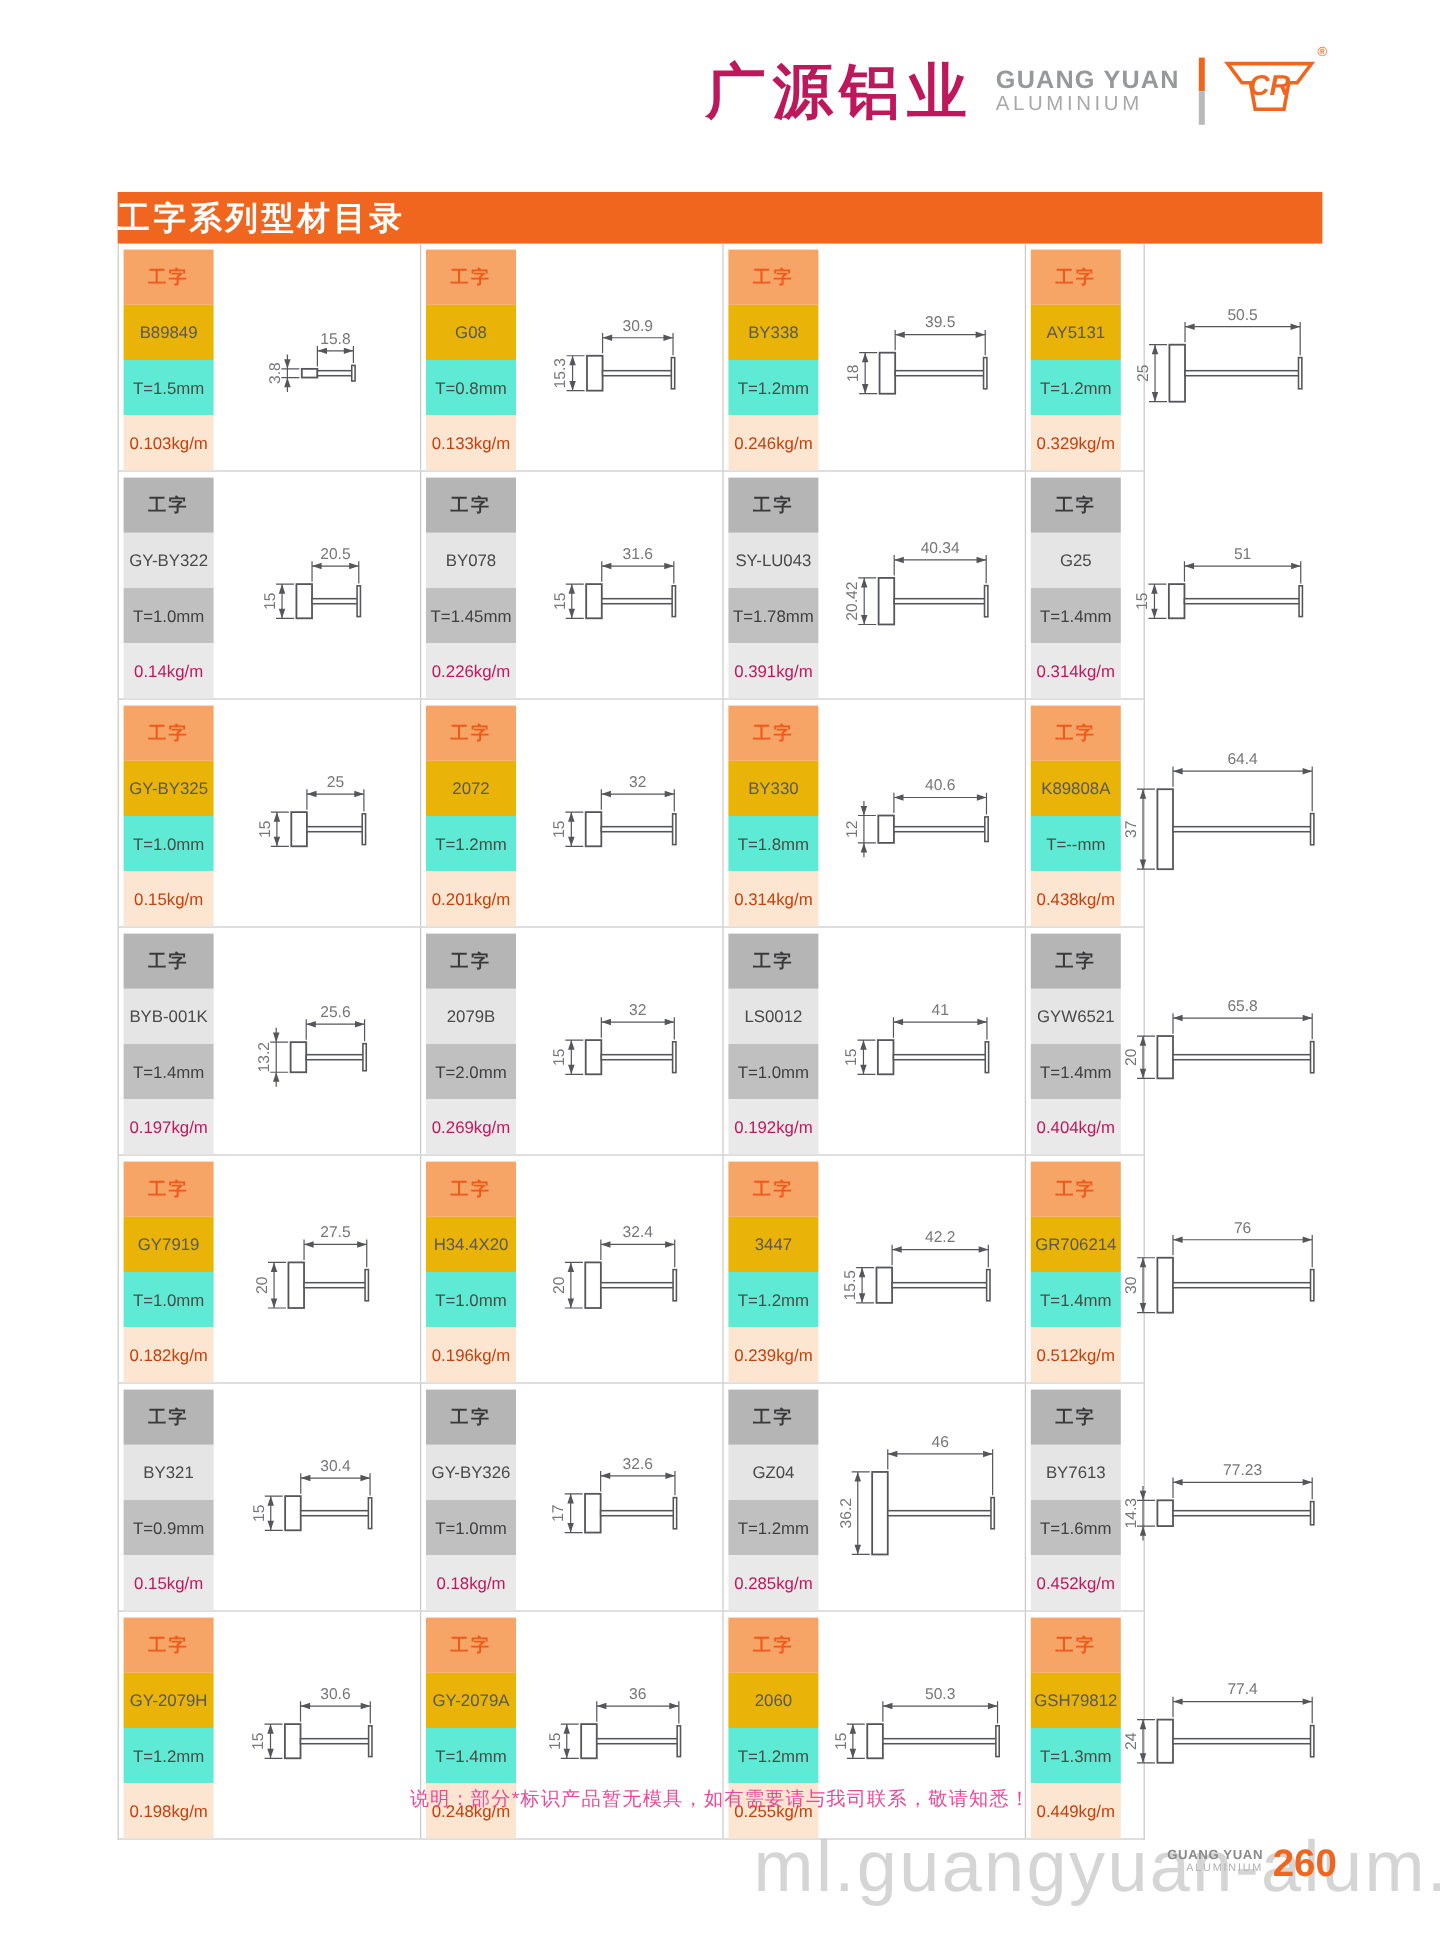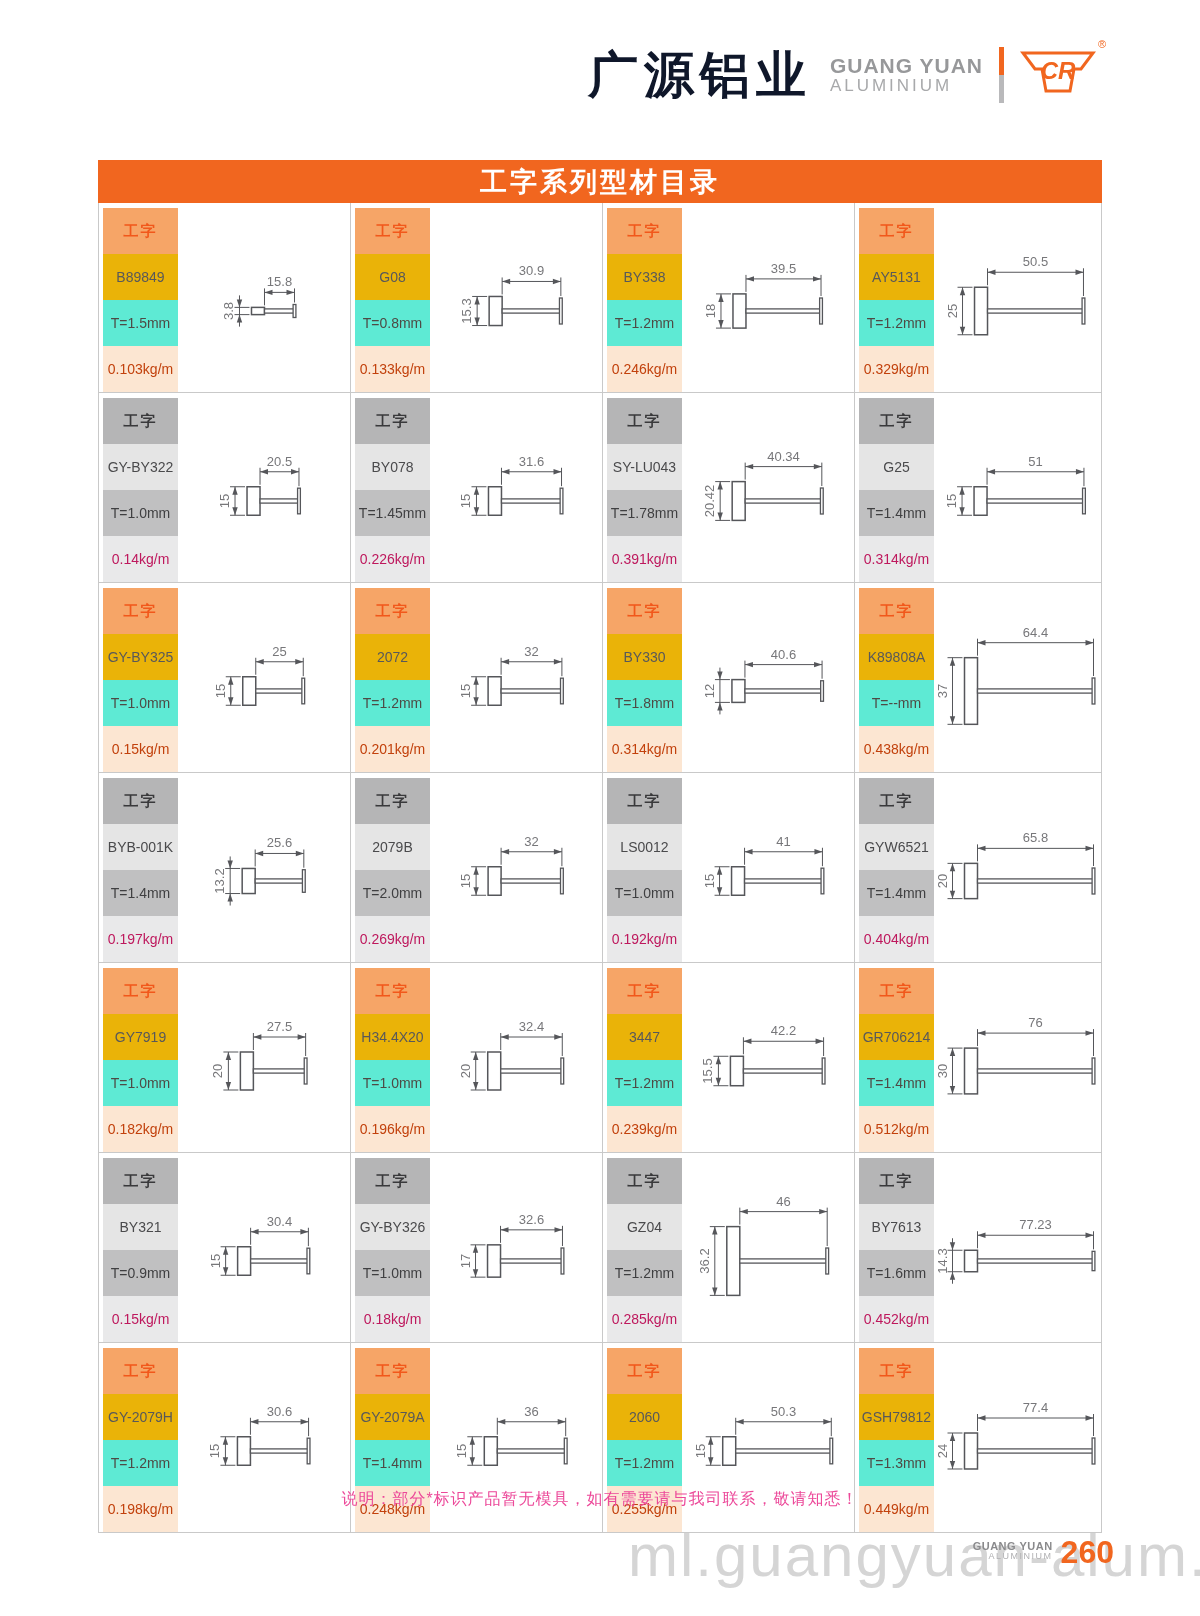--- a/index.html
+++ b/index.html
@@ -1,37 +1,37 @@
 <!DOCTYPE html>
 <html><head>
 <meta charset="utf-8">
 <style>
   html,body{margin:0;padding:0;background:#fff;}
   body{font-family:"Liberation Sans","DejaVu Sans",sans-serif;}
   .page{position:relative;width:1200px;height:1616px;background:#fff;overflow:hidden;}
 
   
   .header-logo{position:absolute;top:46px;right:104px;display:flex;align-items:center;}
-  .brand-cn{font-size:50px;font-weight:bold;color:#0f172a;letter-spacing:6px;line-height:1;margin-right:18px;}
+  .brand-cn{font-size:50px;font-weight:bold;color:#be185d;letter-spacing:6px;line-height:1;margin-right:18px;}
   .brand-en{display:flex;flex-direction:column;justify-content:center;line-height:1.05;}
   .brand-en .l1{font-size:21px;font-weight:bold;color:#97989A;letter-spacing:1px;}
   .brand-en .l2{font-size:17px;color:#A8A9AB;letter-spacing:3px;}
   .brand-divider{display:flex;flex-direction:column;margin:0 16px;width:5px;height:56px;}
   .brand-divider .seg-top{flex:1;background:#F1661F;}
   .brand-divider .seg-bot{flex:1;background:#B9B9BB;}
   .cr-badge{position:relative;}
   .cr-badge .reg{position:absolute;top:-8px;right:-10px;font-size:11px;color:#F1661F;}
 
   
   .title-bar{position:absolute;left:98px;top:160px;width:1004px;height:43px;background:#F1661F;
-    display:flex;align-items:center;justify-content:center;}
+    display:flex;align-items:center;justify-content:flex-start;}
   .title-bar span{color:#fff;font-size:27px;font-weight:bold;letter-spacing:3px;}
 
   
-  .catalog{position:absolute;left:98px;top:203px;width:1004px;box-sizing:border-box;
+  .catalog{position:absolute;left:98px;top:203px;width:856px;box-sizing:border-box;
     border-left:1px solid #C9C9C9;border-right:1px solid #C9C9C9;border-bottom:1px solid #C9C9C9;}
   .row{display:flex;}
   .row + .row{border-top:1px solid #C9C9C9;}
   .product{flex:1 1 0;box-sizing:border-box;height:189px;padding:5px 0 0 4px;display:flex;}
   .product:not(:last-child){border-right:1px solid #C9C9C9;}
   .spec{width:75px;display:flex;flex-direction:column;flex:none;}
   .cell{height:46px;display:flex;align-items:center;justify-content:center;
     font-size:14px;white-space:nowrap;}
   .cell.cat{font-size:15px;font-weight:bold;letter-spacing:2px;}
   .row.theme-orange .cat   {background:#F6A567;color:#F1581B;}

